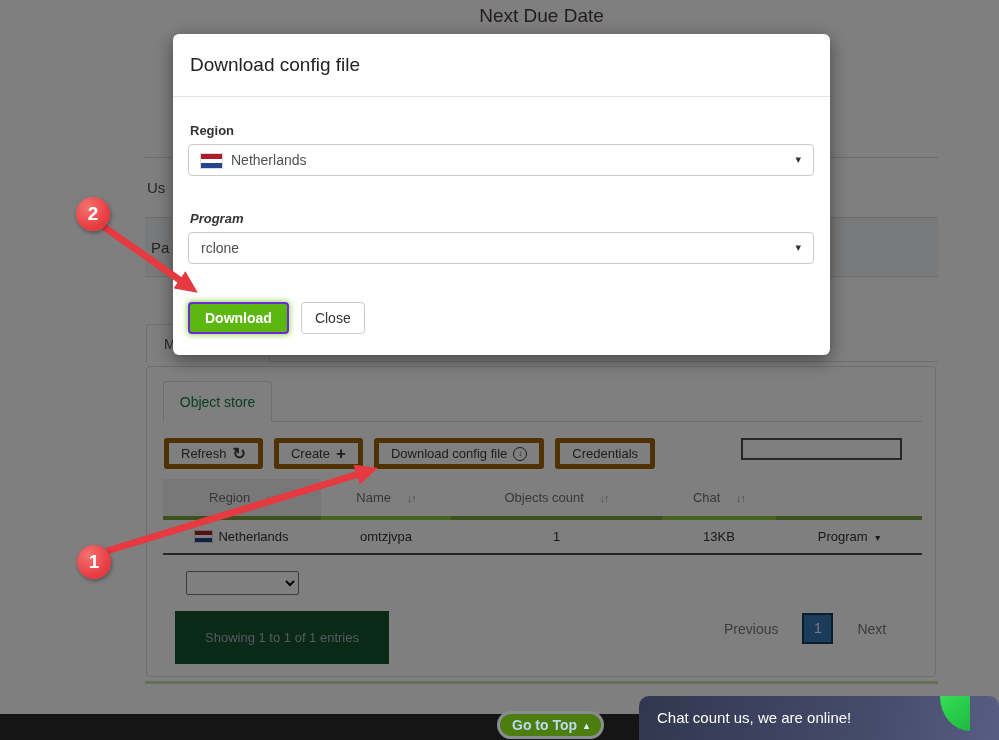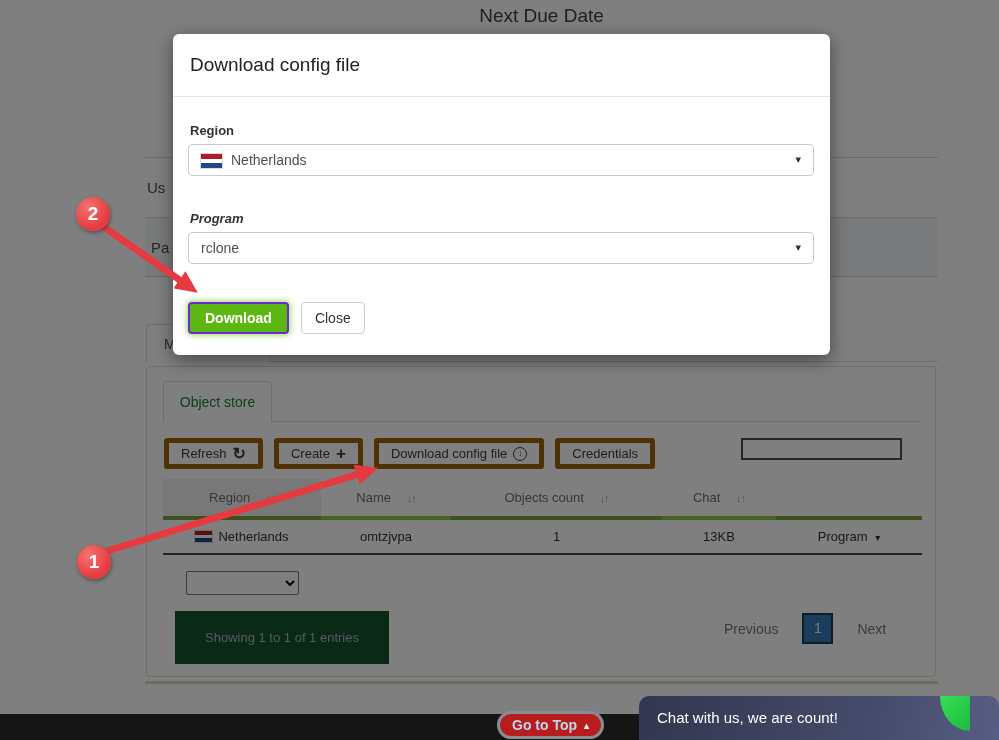--- a/index.html
+++ b/index.html
@@ -76,21 +76,21 @@
   .field-gap { margin-top:35px;font-style:italic; }
   .modal-actions { margin-top:38px; display:flex; }
   .btn-download { height:32px; padding:0 15px; background:#5cb811; border:2px solid #6d28d9; border-radius:4px;
     color:#fff; font-weight:bold; font-size:14px; box-shadow:0 0 5px 2px rgba(125,205,45,.6);
     margin-right:12px; cursor:pointer; font-family:"Liberation Sans",sans-serif; }
   .btn-close { height:32px; padding:0 13px; background:#fff; border:1px solid #ccc; border-radius:4px;
     color:#333; font-size:14px; cursor:pointer; font-family:"Liberation Sans",sans-serif; }
 
   
   .footer-bar { position:absolute; left:0; top:714px; width:999px; height:26px; background:#151515; z-index:30; }
-  .goto-top { position:absolute; left:497px; top:711px; height:28px; padding:0 12px; background:#b91c1c;
+  .goto-top { position:absolute; left:497px; top:711px; height:28px; padding:0 12px; background:#4d7c0f;
     border:3px solid #878d93; border-radius:15px; color:#b9d9ee; font-size:14px; font-weight:bold;
     display:flex; align-items:center; gap:7px; z-index:31; cursor:pointer; font-family:"Liberation Sans",sans-serif; }
   .goto-top .up { color:#d9ecfa; font-size:10px; }
   .chat-widget { position:absolute; left:639px; top:696px; width:360px; height:44px;
     background:linear-gradient(100deg,#32374f 0%,#454b6b 65%,#575e82 100%);
     border-radius:10px 10px 0 0; z-index:30; color:#fff; font-size:15px; padding:13px 0 0 18px; cursor:pointer; }
   .leaf { position:absolute; right:29px; top:0; width:30px; height:35px;
     background:linear-gradient(135deg,#35df55,#1db93f); border-radius:0 0 0 100%/0 0 0 100%; }
 
   
@@ -230,21 +230,21 @@
       </div>
     </div>
   </div>
 
   <div class="footer-bar"></div>
   <div class="goto-top">
     <span>Go to Top</span>
     <span class="up">▴</span>
   </div>
   <div class="chat-widget">
-    <span>Chat with us, we are count!</span>
+    <span>Chat count us, we are online!</span>
     <span class="leaf"></span>
   </div>
 
   <div class="anno-layer">
     <svg width="999" height="740">
       <defs>
         <marker id="ah" markerWidth="3.2" markerHeight="3" refX="0.8" refY="1.5" orient="auto">
           <path d="M0,0 L3.2,1.5 L0,3 z" fill="#e73940"></path>
         </marker>
       </defs>

